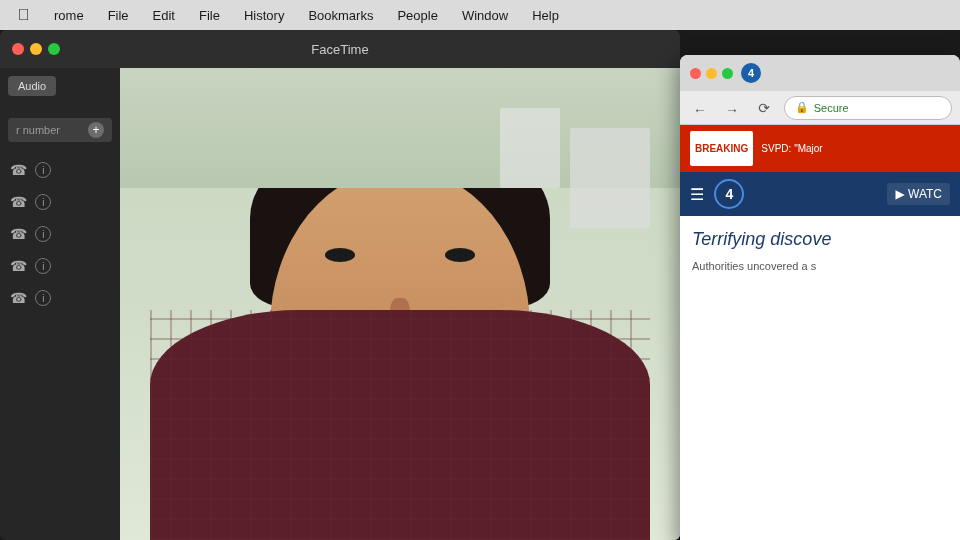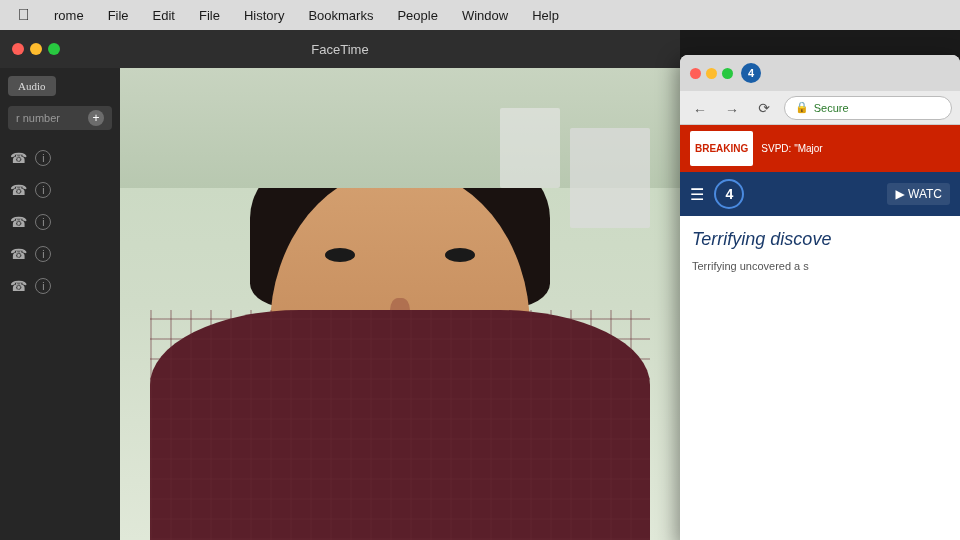--- a/index.html
+++ b/index.html
@@ -45,21 +45,21 @@
 
     
     .facetime-window {
       position: absolute;
       top: 30px;
       left: 0;
       width: 680px;
       height: 510px;
       background: #111;
       z-index: 10;
-      border-radius: 0;
+      border-radius: 6px;
       overflow: hidden;
     }
 
     .facetime-titlebar {
       position: absolute;
       top: 0;
       left: 0;
       width: 100%;
       height: 38px;
       background: rgba(50, 50, 50, 0.9);
@@ -105,23 +105,22 @@
       z-index: 15;
       padding: 8px;
     }
 
     .audio-btn {
       background: rgba(100, 100, 100, 0.7);
       color: #ddd;
       font-size: 11px;
       padding: 4px 10px;
       border-radius: 4px;
-      margin-bottom: 10px;
+      margin-bottom: 22px;
       display: inline-block;
-      font-family: Liberation Serif, serif;
     }
 
     .number-input {
       background: rgba(70, 70, 70, 0.8);
       color: #999;
       font-size: 11px;
       padding: 4px 8px;
       border-radius: 4px;
       width: 100%;
       display: flex;
@@ -498,15 +497,15 @@
   </div>
 
   <div class="news-channel-bar">
     <span class="hamburger">☰</span>
     <div class="channel-logo">4</div>
     <div class="watch-btn">▶ WATC</div>
   </div>
 
   <div class="news-content">
     <div class="news-headline">Terrifying discove</div>
-    <div class="news-subtext">Terrifying uncovered a s</div>
+    <div class="news-subtext">Authorities uncovered a s</div>
   </div>
 </div>
 
 </body></html>

